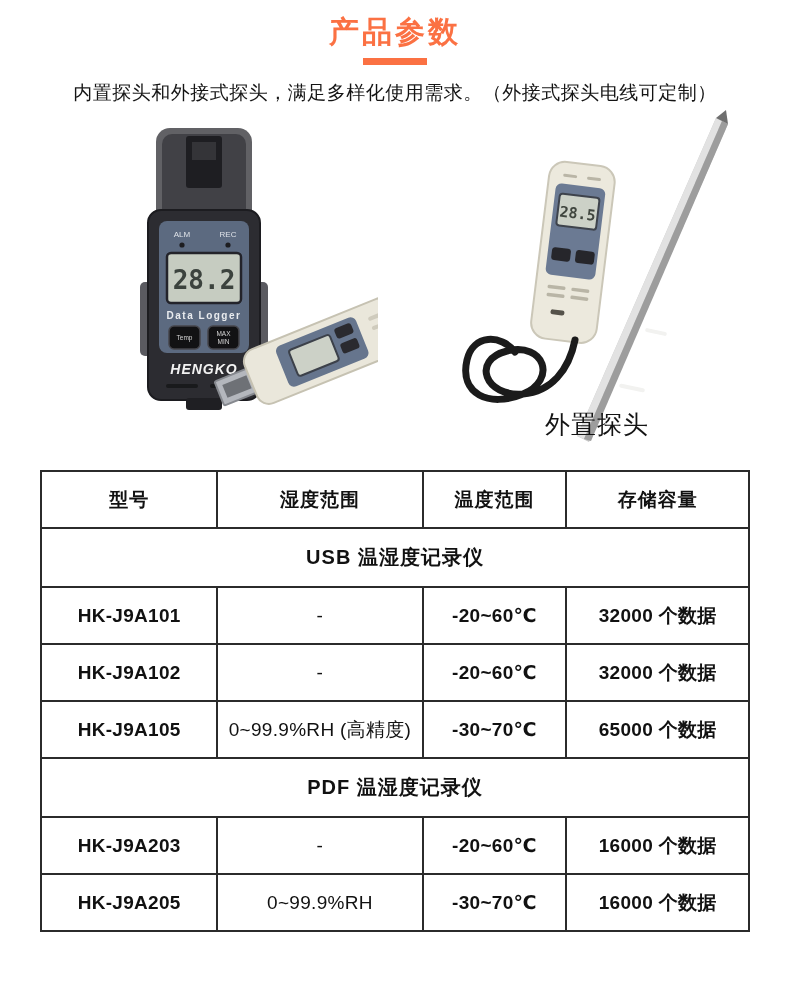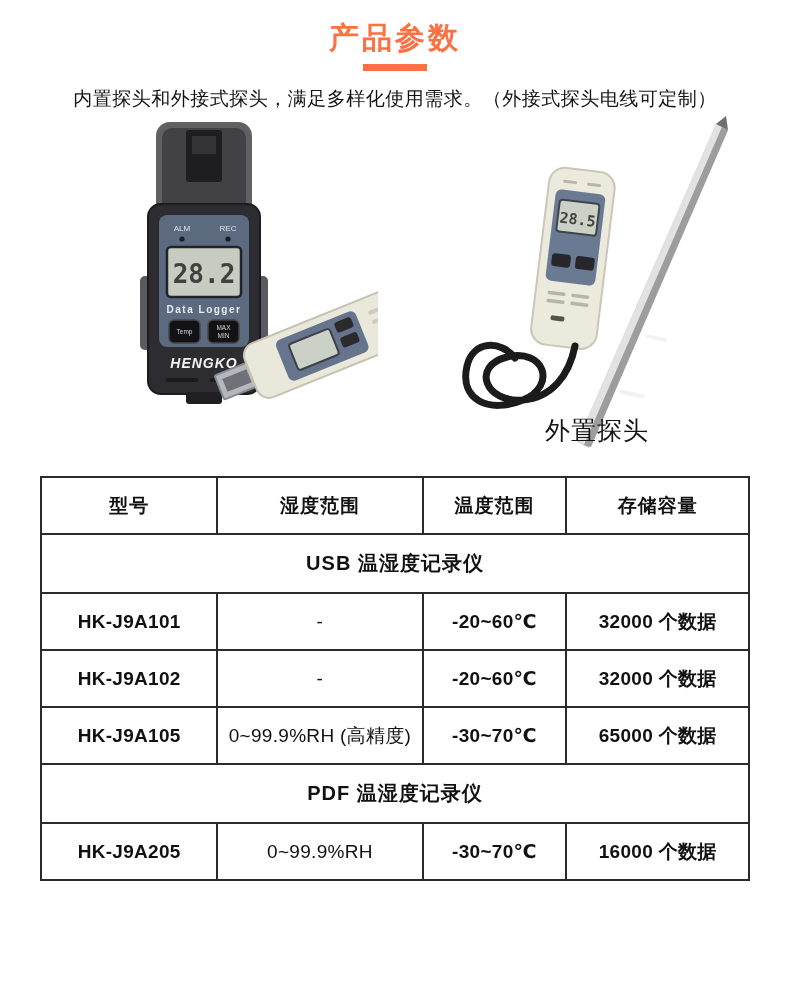--- a/index.html
+++ b/index.html
@@ -3,21 +3,21 @@
 <meta charset="utf-8">
 <style>
   * { margin: 0; padding: 0; box-sizing: border-box; }
   html, body { background: #ffffff; }
   body {
     width: 790px; height: 989px;
     font-family: "Liberation Sans", "DejaVu Sans", sans-serif;
     color: #1a1a1a;
     overflow: hidden;
   }
-  .page { width: 790px; height: 734px; position: relative; padding-top: 18px; }
+  .page { width: 790px; height: 734px; position: relative; padding-top: 12px; }
 
   
   .title-wrap { text-align: center; }
   .page-title {
     display: inline-block;
     font-size: 30px; font-weight: 700; letter-spacing: 3px;
     color: #fb7143;
   }
   .title-bar {
     width: 64px; height: 7px; background: #fb7143;
@@ -25,21 +25,21 @@
   }
   .subtitle {
     margin-top: 15px; text-align: center;
     font-size: 19px; font-weight: 500; color: #141414;
     letter-spacing: 0.5px;
     font-family: Liberation Serif, serif;
   }
 
   
   .images-row { position: relative; height: 336px; margin-top: 2px; }
-  .fig-left  { position: absolute; left: 98px;  top: 2px; width: 280px; height: 290px; }
+  .fig-left  { position: absolute; left: 98px;  top: 14px; width: 280px; height: 290px; }
   .fig-right { position: absolute; left: 423px; top: 0px;  width: 320px; height: 336px; }
   .fig-label {
     position: absolute; top: 300px; width: 280px;
     text-align: center; font-size: 25px; font-weight: 500; color: #141414;
     letter-spacing: 1px;
   }
   .fig-label.left  { left: 72px; }
   .fig-label.right { left: 457px; }
 
   
@@ -194,20 +194,26 @@
       <tr>
         <td class="model">HK-J9A105</td>
         <td class="hum">0~99.9%RH (高精度)</td>
         <td class="temp">-30~70℃</td>
         <td class="storage">65000 个数据</td>
       </tr>
       <tr>
         <td colspan="4" class="section-header">PDF 温湿度记录仪</td>
       </tr>
       <tr>
+        <td class="model">HK-J9A203</td>
+        <td class="hum">-</td>
+        <td class="temp">-20~60℃</td>
+        <td class="storage">16000 个数据</td>
+      </tr>
+      <tr>
         <td class="model">HK-J9A205</td>
         <td class="hum">0~99.9%RH</td>
         <td class="temp">-30~70℃</td>
         <td class="storage">16000 个数据</td>
       </tr>
     </tbody>
   </table>
 
 </div>
 

